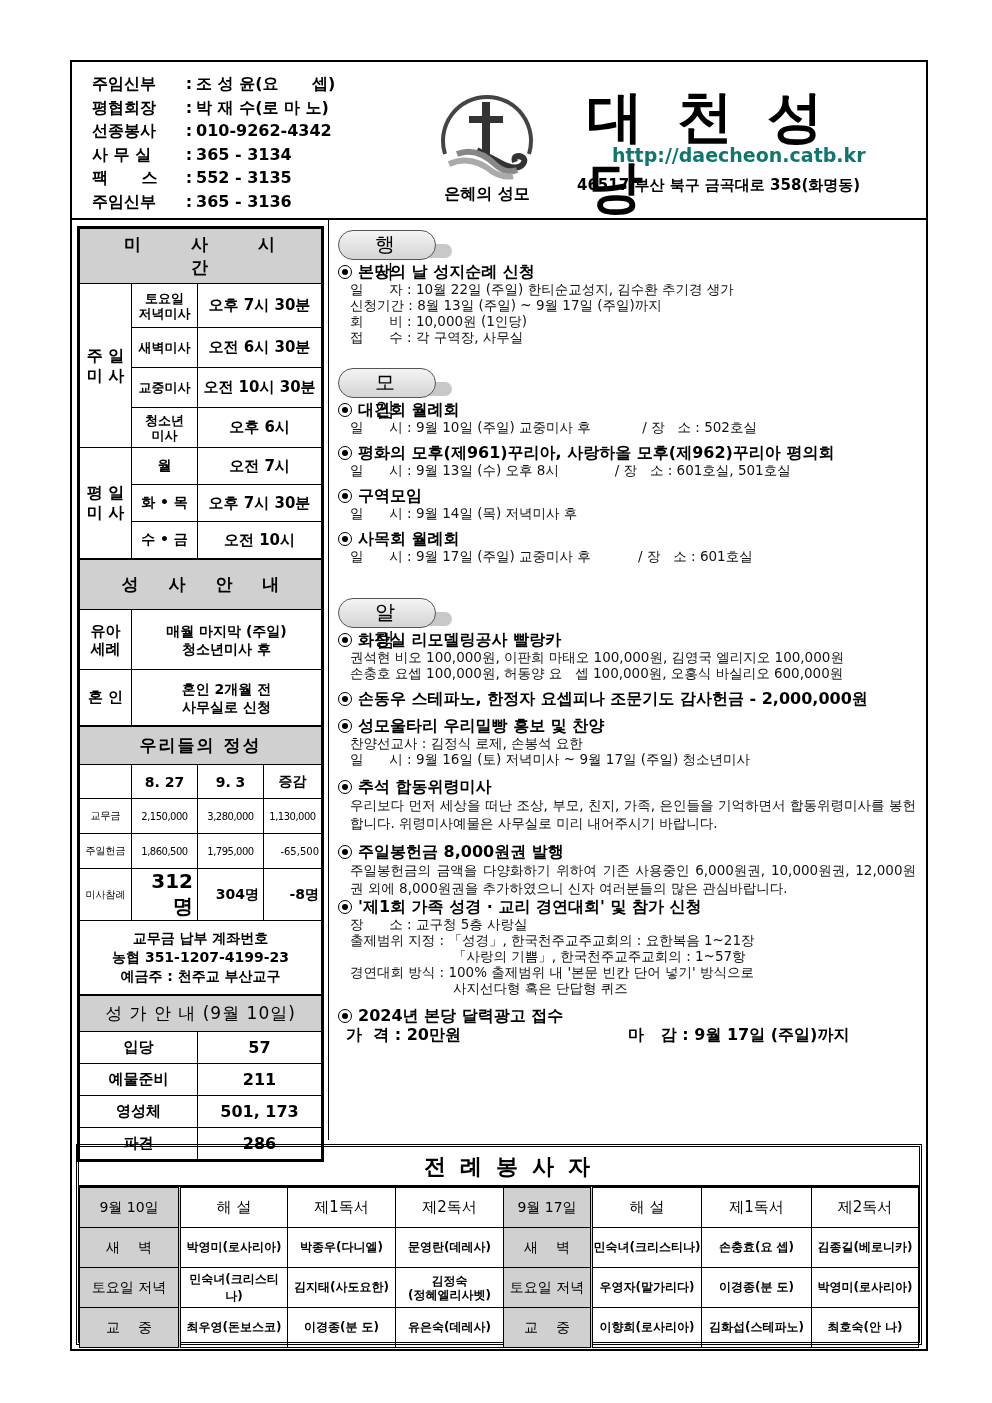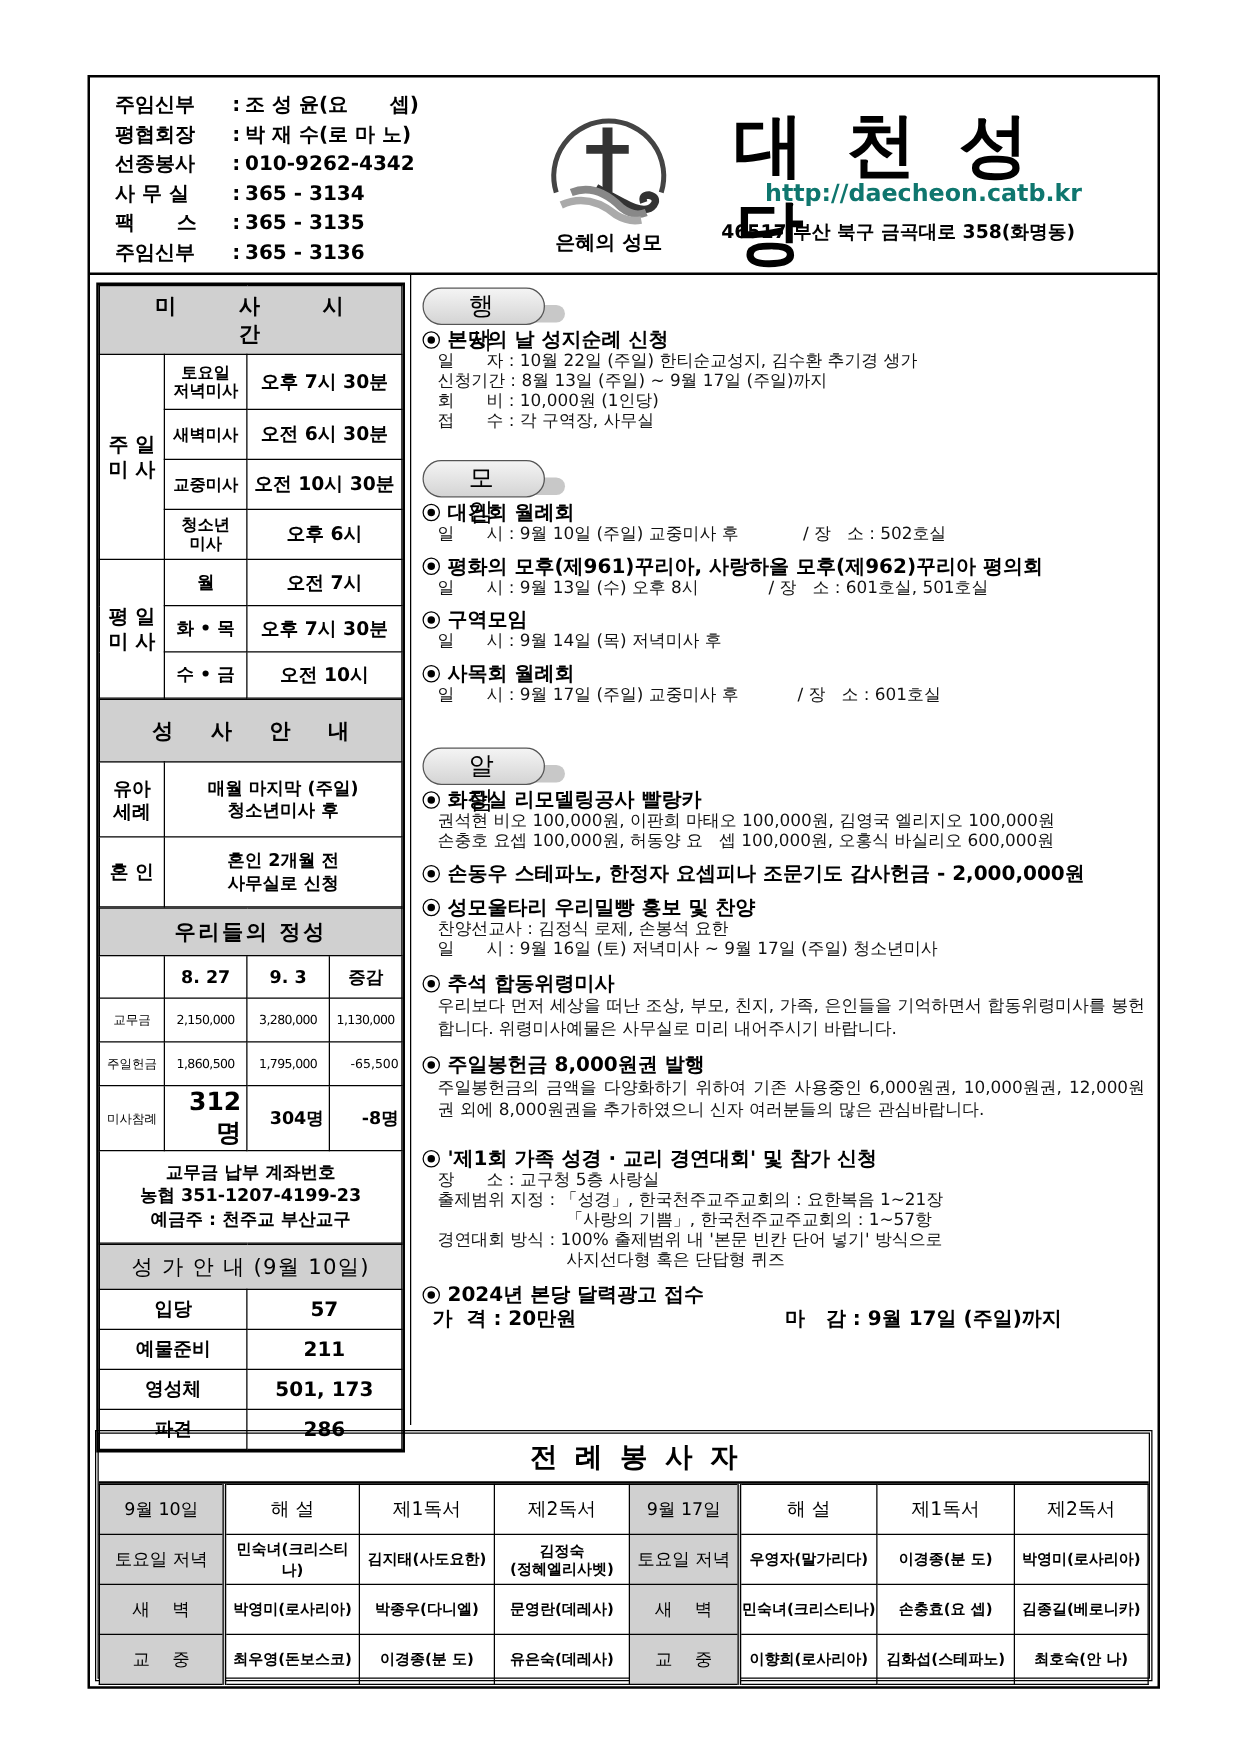--- a/index.html
+++ b/index.html
@@ -64,21 +64,21 @@
           <span>010-9262-4342</span>
         </div>
       <div class="row">
           <span class="lbl">사 무 실</span>
           <span class="sep">:</span>
           <span>365 - 3134</span>
         </div>
       <div class="row">
           <span class="lbl" style="white-space:pre">팩      스</span>
           <span class="sep">:</span>
-          <span>365 - 3135</span>
+          <span>552 - 3135</span>
         </div>
       <div class="row">
           <span class="lbl">주임신부</span>
           <span class="sep">:</span>
           <span>365 - 3136</span>
         </div>
     </div>
 
     <div class="logo">
       <svg width="120" height="100" viewBox="0 0 120 100">
@@ -281,21 +281,21 @@
       <div class="item-title"><span class="bullet"></span><span>화장실 리모델링공사 빨랑카</span></div>
       <div class="line" style="white-space:pre">권석현 비오 100,000원, 이판희 마태오 100,000원, 김영국 엘리지오 100,000원</div>
       <div class="line" style="white-space:pre;margin-bottom:8px">손충호 요셉 100,000원, 허동양 요   셉 100,000원, 오홍식 바실리오 600,000원</div>
       <div class="item-title" style="margin-bottom:8px"><span class="bullet"></span><span>손동우 스테파노, 한정자 요셉피나 조문기도 감사헌금 - 2,000,000원</span></div>
       <div class="item-title"><span class="bullet"></span><span>성모울타리 우리밀빵 홍보 및 찬양</span></div>
       <div class="line" style="white-space:pre">찬양선교사 : 김정식 로제, 손봉석 요한</div>
       <div class="line" style="white-space:pre;margin-bottom:10px">일      시 : 9월 16일 (토) 저녁미사 ~ 9월 17일 (주일) 청소년미사</div>
       <div class="item-title"><span class="bullet"></span><span>추석 합동위령미사</span></div>
       <div class="para" style="margin-bottom:10px">우리보다 먼저 세상을 떠난 조상, 부모, 친지, 가족, 은인들을 기억하면서 합동위령미사를 봉헌합니다. 위령미사예물은 사무실로 미리 내어주시기 바랍니다.</div>
       <div class="item-title"><span class="bullet"></span><span>주일봉헌금 8,000원권 발행</span></div>
-      <div class="para" style="margin-bottom:20px">주일봉헌금의 금액을 다양화하기 위하여 기존 사용중인 6,000원권, 10,000원권, 12,000원권 외에 8,000원권을 추가하였으니 신자 여러분들의 많은 관심바랍니다.</div>
+      <div class="para" style="margin-bottom:0">주일봉헌금의 금액을 다양화하기 위하여 기존 사용중인 6,000원권, 10,000원권, 12,000원권 외에 8,000원권을 추가하였으니 신자 여러분들의 많은 관심바랍니다.</div>
       <div class="item-title"><span class="bullet"></span><span>'제1회 가족 성경 · 교리 경연대회' 및 참가 신청</span></div>
       <div class="line" style="white-space:pre">장      소 : 교구청 5층 사랑실</div>
       <div class="line" style="white-space:pre">출제범위 지정 : 「성경」, 한국천주교주교회의 : 요한복음 1~21장</div>
       <div class="line" style="white-space:pre">                        「사랑의 기쁨」, 한국천주교주교회의 : 1~57항</div>
       <div class="line" style="white-space:pre">경연대회 방식 : 100% 출제범위 내 '본문 빈칸 단어 넣기' 방식으로</div>
       <div class="line" style="white-space:pre;margin-bottom:10px">                        사지선다형 혹은 단답형 퀴즈</div>
       <div class="item-title"><span class="bullet"></span><span>2024년 본당 달력광고 접수</span></div>
       <div style="display:flex;font-size:16px;font-weight:bold;padding-left:8px;white-space:pre">
         <span style="width:282px">가  격 : 20만원</span>
         <span>마   감 : 9월 17일 (주일)까지</span>
@@ -321,39 +321,39 @@
         <td class="dg">9월 10일</td>
         <td class="hd">해 설</td>
         <td class="hd">제1독서</td>
         <td class="hd">제2독서</td>
         <td class="dg">9월 17일</td>
         <td class="hd">해 설</td>
         <td class="hd">제1독서</td>
         <td class="hd">제2독서</td>
       </tr>
       <tr>
+        <td class="dg" style="white-space:pre">새    벽</td>
+        <td>박영미(로사리아)</td>
+        <td>박종우(다니엘)</td>
+        <td>문영란(데레사)</td>
+        <td class="dg" style="white-space:pre">새    벽</td>
+        <td>민숙녀(크리스티나)</td>
+        <td>손충효(요 셉)</td>
+        <td>김종길(베로니카)</td>
+      </tr>
+      <tr>
         <td class="dg">토요일 저녁</td>
         <td>민숙녀(크리스티나)</td>
         <td>김지태(사도요한)</td>
         <td style="white-space:pre-line;line-height:14px">김정숙
 (정혜엘리사벳)</td>
         <td class="dg">토요일 저녁</td>
         <td>우영자(말가리다)</td>
         <td>이경종(분 도)</td>
         <td>박영미(로사리아)</td>
-      </tr>
-      <tr>
-        <td class="dg" style="white-space:pre">새    벽</td>
-        <td>박영미(로사리아)</td>
-        <td>박종우(다니엘)</td>
-        <td>문영란(데레사)</td>
-        <td class="dg" style="white-space:pre">새    벽</td>
-        <td>민숙녀(크리스티나)</td>
-        <td>손충효(요 셉)</td>
-        <td>김종길(베로니카)</td>
       </tr>
       <tr>
         <td class="dg" style="white-space:pre">교    중</td>
         <td>최우영(돈보스코)</td>
         <td>이경종(분 도)</td>
         <td>유은숙(데레사)</td>
         <td class="dg" style="white-space:pre">교    중</td>
         <td>이향희(로사리아)</td>
         <td>김화섭(스테파노)</td>
         <td>최호숙(안 나)</td>

